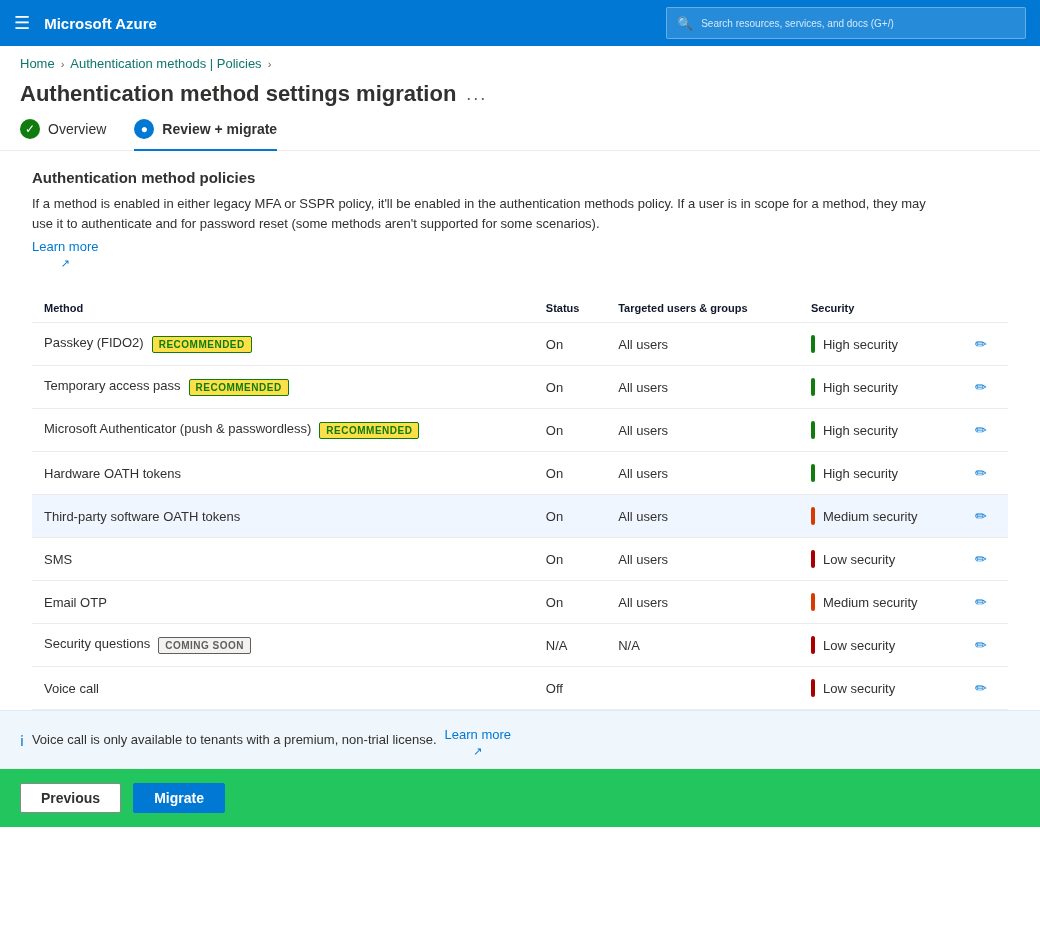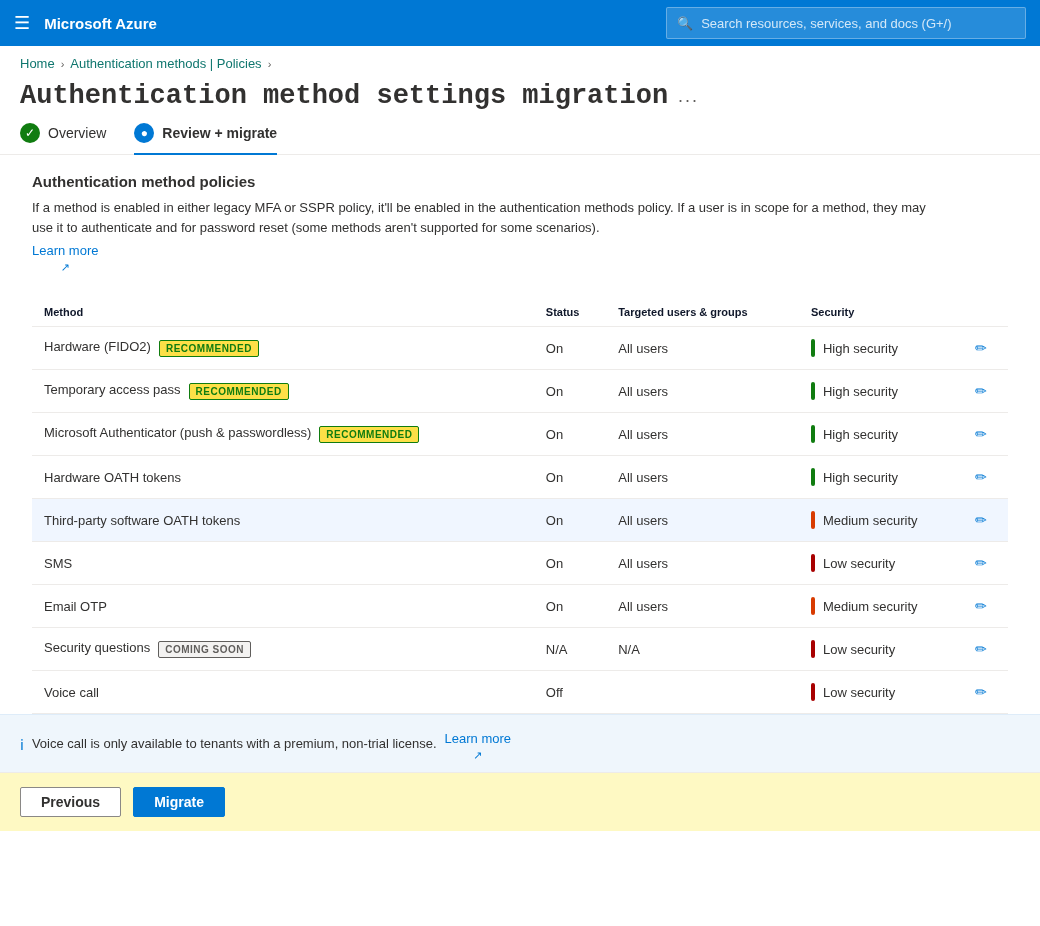--- a/index.html
+++ b/index.html
@@ -25,21 +25,21 @@
       padding: 0 10px;
       height: 32px;
       width: 360px;
       gap: 8px;
     }
     .topnav-search input {
       background: transparent;
       border: none;
       outline: none;
       color: #0f172a;
-      font-size: 13px;
+      font-size: 10px;
       flex: 1;
       caret-color: #fff;
     }
     .topnav-search input::placeholder { color: rgba(255,255,255,0.8); }
     .search-icon-top { color: rgba(255,255,255,0.8); font-size: 13px; }
 
     
     .breadcrumb {
       padding: 10px 20px 4px;
       display: flex;
@@ -50,21 +50,21 @@
     .breadcrumb a { color: #0f766e; text-decoration: none; }
     .breadcrumb-sep { color: #605e5c; font-size: 11px; }
 
     
     .page-header {
       padding: 6px 20px 12px;
       display: flex;
       align-items: center;
       gap: 10px;
     }
-    .page-title { font-size: 27px; font-weight: 600; color: #323130; font-family: Liberation Mono, monospace; }
+    .page-title { font-size: 22px; font-weight: 600; color: #323130; }
     .more-icon { color: #605e5c; font-size: 18px; cursor: pointer; letter-spacing: 2px; }
 
     
     .tabs {
       display: flex;
       align-items: center;
       padding: 0 20px;
       gap: 28px;
       border-bottom: 1px solid #edebe9;
       margin-bottom: 18px;
@@ -166,21 +166,21 @@
     .footer {
       display: flex;
       align-items: center;
       gap: 12px;
       padding: 14px 20px;
       border-top: 1px solid #edebe9;
       position: fixed;
       bottom: 0;
       left: 0;
       right: 0;
-      background: #fef9c3;
+      background: #22c55e;
     }
     .btn {
       padding: 6px 20px;
       font-size: 14px;
       font-weight: 600;
       border-radius: 2px;
       cursor: pointer;
       border: 1px solid #8a8886;
       background: #fff;
       color: #323130;
@@ -240,21 +240,21 @@
         <tr>
           <th>Method</th>
           <th>Status</th>
           <th>Targeted users &amp; groups</th>
           <th>Security</th>
           <th></th>
         </tr>
       </thead>
       <tbody id="table-body">
       <tr>
-            <td><span>Hardware (FIDO2)</span><span class="badge badge-recommended">RECOMMENDED</span></td>
+            <td><span>Passkey (FIDO2)</span><span class="badge badge-recommended">RECOMMENDED</span></td>
             <td><span>On</span></td>
             <td><span>All users</span></td>
             <td>
               <div class="security-cell">
       <span class="security-bar bar-high"></span>
       <span>High security</span>
     </div>
             </td>
             <td><span class="edit-icon">✏</span></td>
           </tr>

